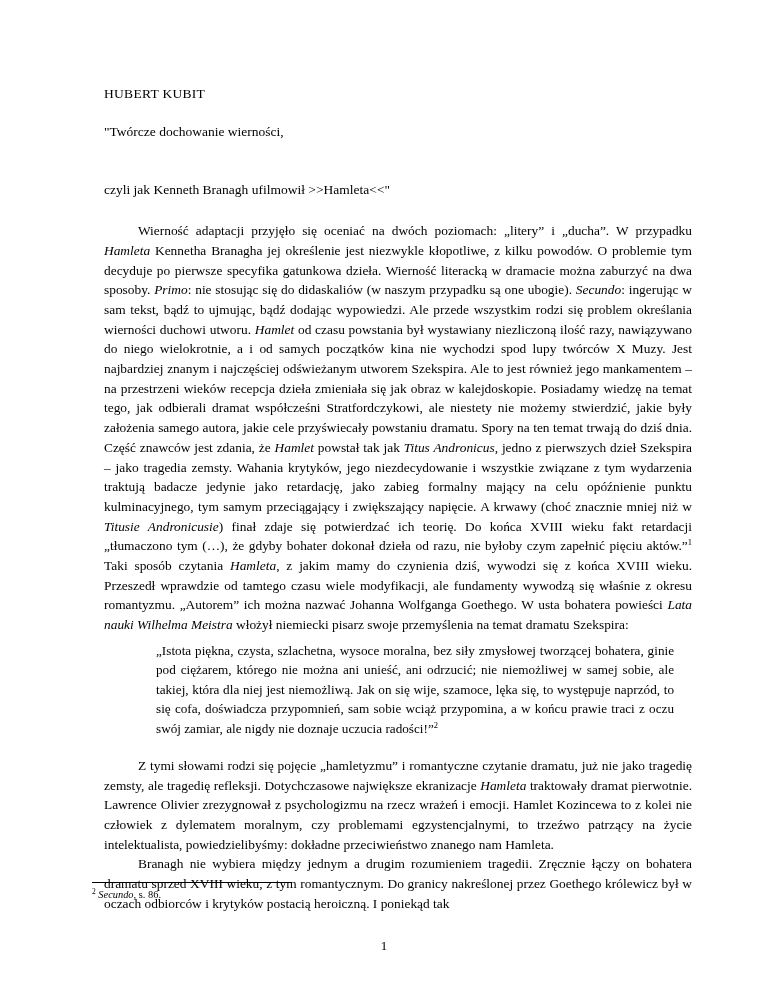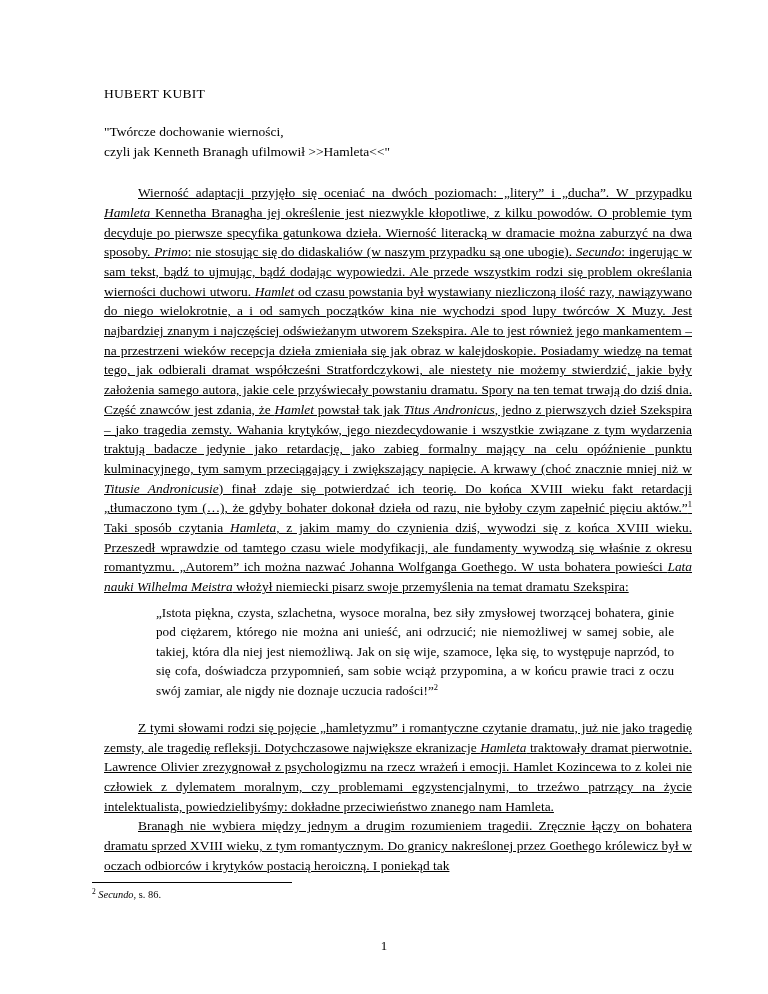--- a/index.html
+++ b/index.html
@@ -26,30 +26,30 @@
   .author {
     font-size: 13.5px;
     letter-spacing: 0.3px;
     margin: 0 0 20px 0;
   }
   .title {
     font-size: 13.5px;
     line-height: 1.45;
     margin: 0 0 22px 0;
   }
-  .title .line2 { display: block; }
+  .title .line2 { display: block; margin-top: 38px; }
   p.body {
     font-size: 13.4px;
     line-height: 1.47;
     text-align: justify;
     margin: 0;
     -webkit-hyphens: auto;
     hyphens: auto;
   }
-  p.indent { text-indent: 34px; text-decoration: underline; }
+  p.indent { text-indent: 34px; }
   .quote {
     font-size: 13.2px;
     line-height: 1.47;
     text-align: justify;
     margin: 6px 0 18px 0;
     padding-left: 52px;
     padding-right: 18px;
   }
   em, .it { font-style: italic; }
   sup {

